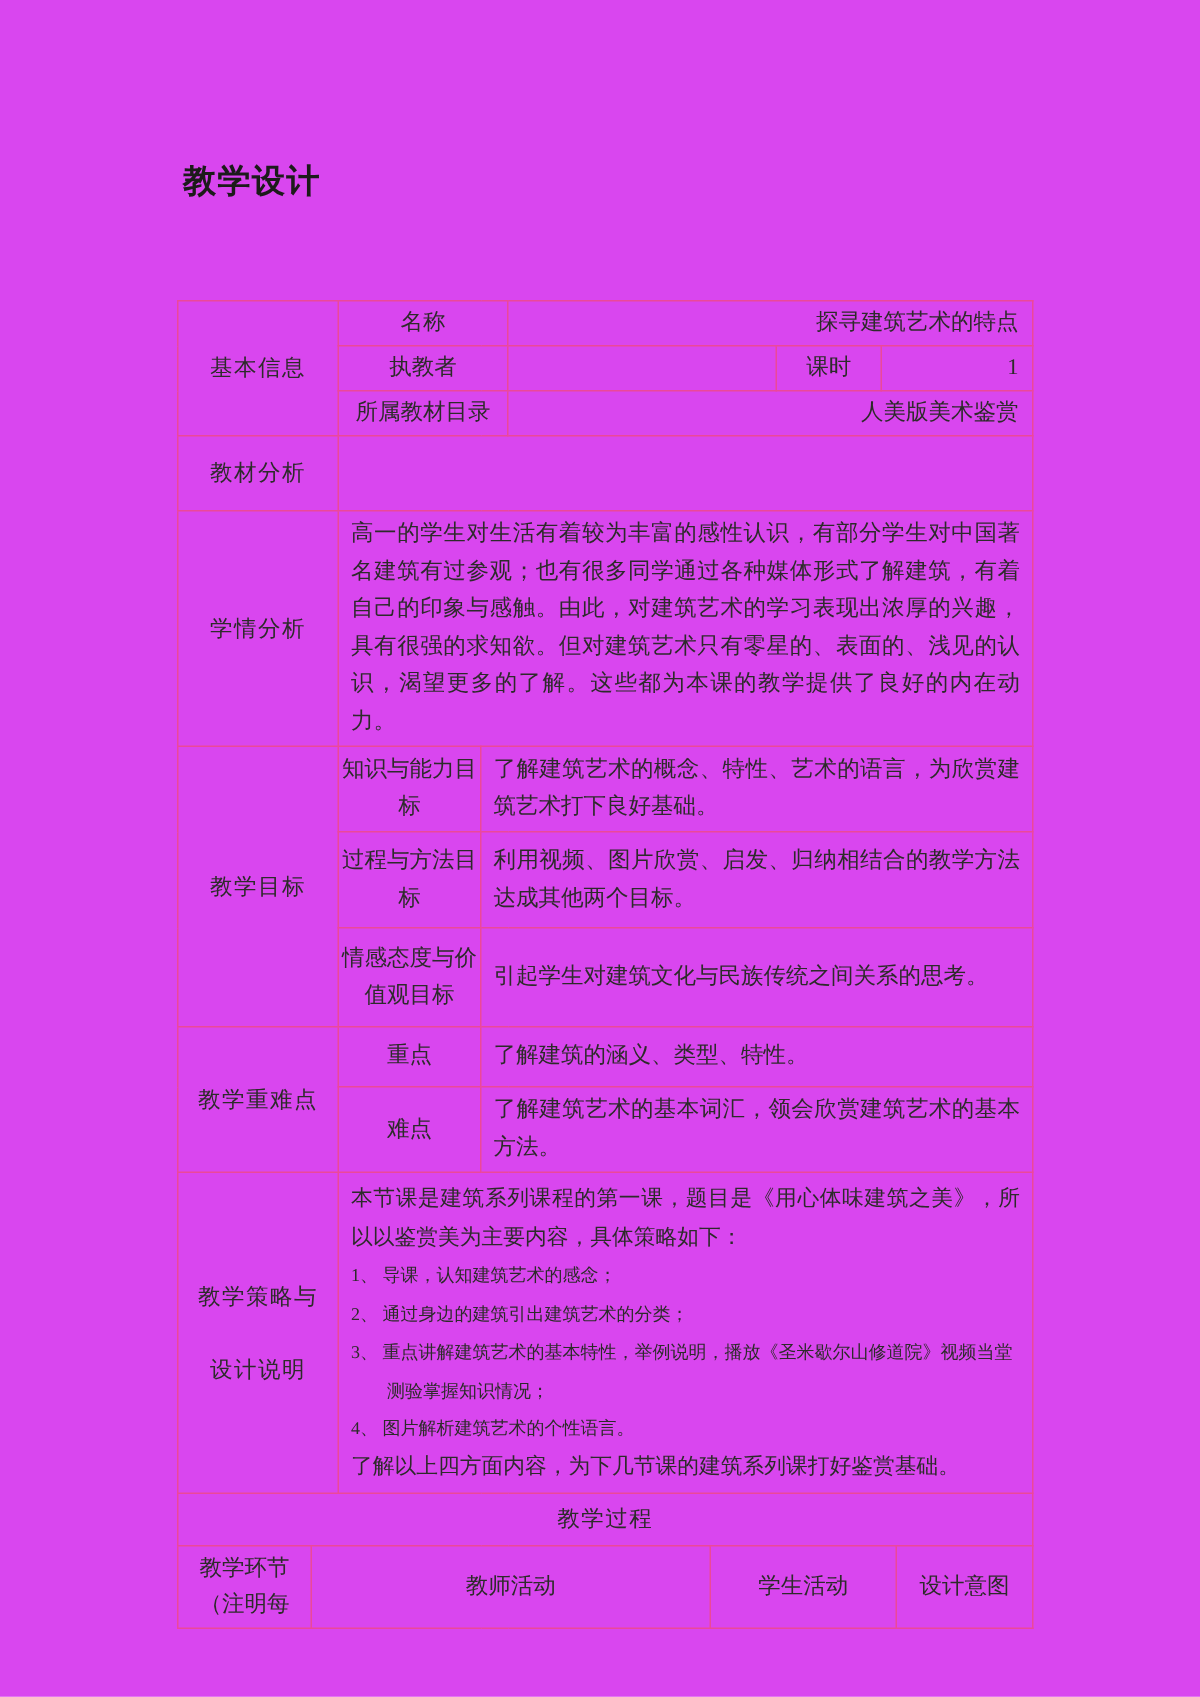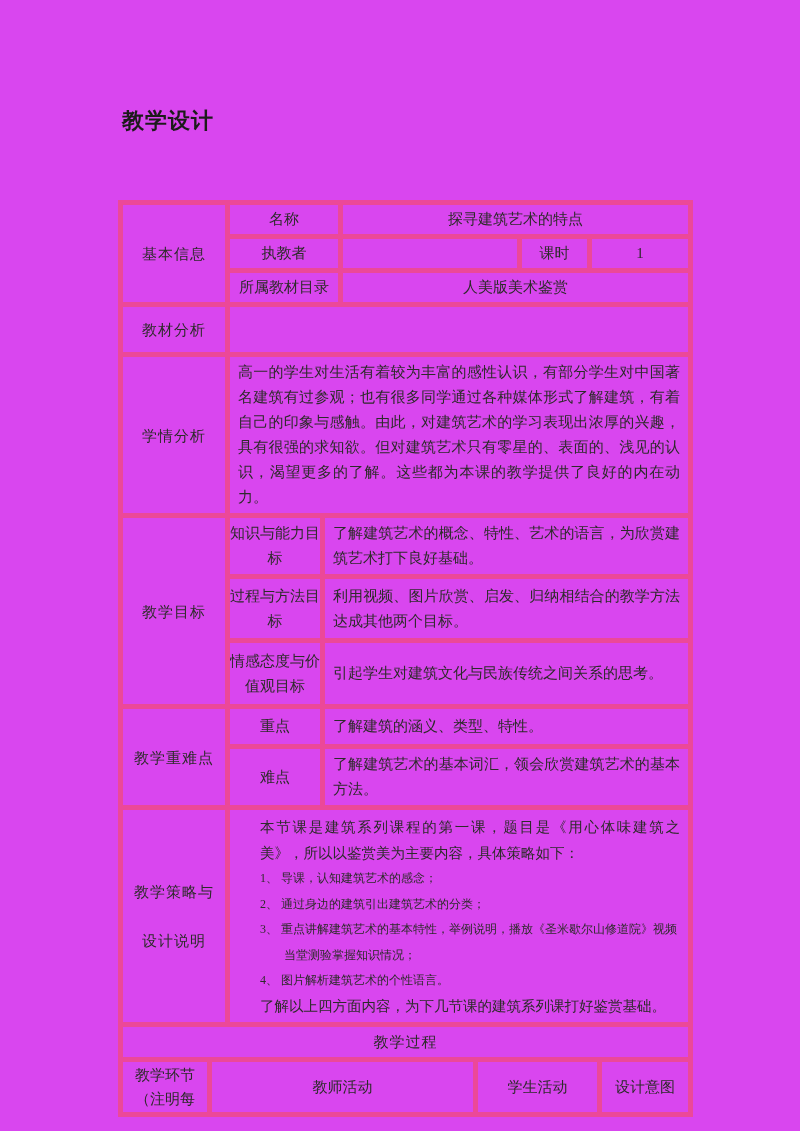--- a/index.html
+++ b/index.html
@@ -25,54 +25,54 @@
     letter-spacing:1px;
   }
   table.design {
     position:absolute;
     left:118px; top:200px;
     width:570px;
     border-collapse:collapse;
     table-layout:fixed;
   }
   table.design td {
-    border:5px solid #ec4899;
+    border:1px solid #ec4899;
     vertical-align:middle;
     font-size:15px;
     line-height:25px;
     color:#2d2b2a;
     overflow:hidden;
   }
   td.lbl {
     font-family:"Liberation Sans", sans-serif;
     font-weight:normal;
     font-size:17px;
     text-align:center;
     letter-spacing:1px;
     color:#232120;
   }
   td.sublbl { text-align:center; font-size:15px; }
-  td.val { text-align:center; padding:2px 9px; }
+  td.val { text-align:right; padding:2px 9px; }
   td.para {
     text-align:justify;
     padding:3px 8px;
     font-size:14.5px;
     line-height:25px;
     margin-top:12px;
   }
   .lbl-stack { display:flex; flex-direction:column; align-items:center; gap:24px; }
   .two-line { display:flex; flex-direction:column; align-items:center; line-height:24px; }
   td.process-title-cell {
     text-align:center;
     font-weight:normal;
     font-size:17px;
     letter-spacing:1px;
   }
   td.col-head { text-align:center; font-size:15px; }
-  .strategy-body { padding:5px 8px 3px 8px;margin-left:22px; }
+  .strategy-body { padding:5px 8px 3px 8px; }
   .strategy-body p { text-align:justify; font-size:14.5px; line-height:25.5px; }
   .strategy-body .s-item {
     padding-left:2em;
     text-indent:-2em;
     text-align:left;
     font-size:12px;
     line-height:25.5px;
   }
 </style>
 </head>

